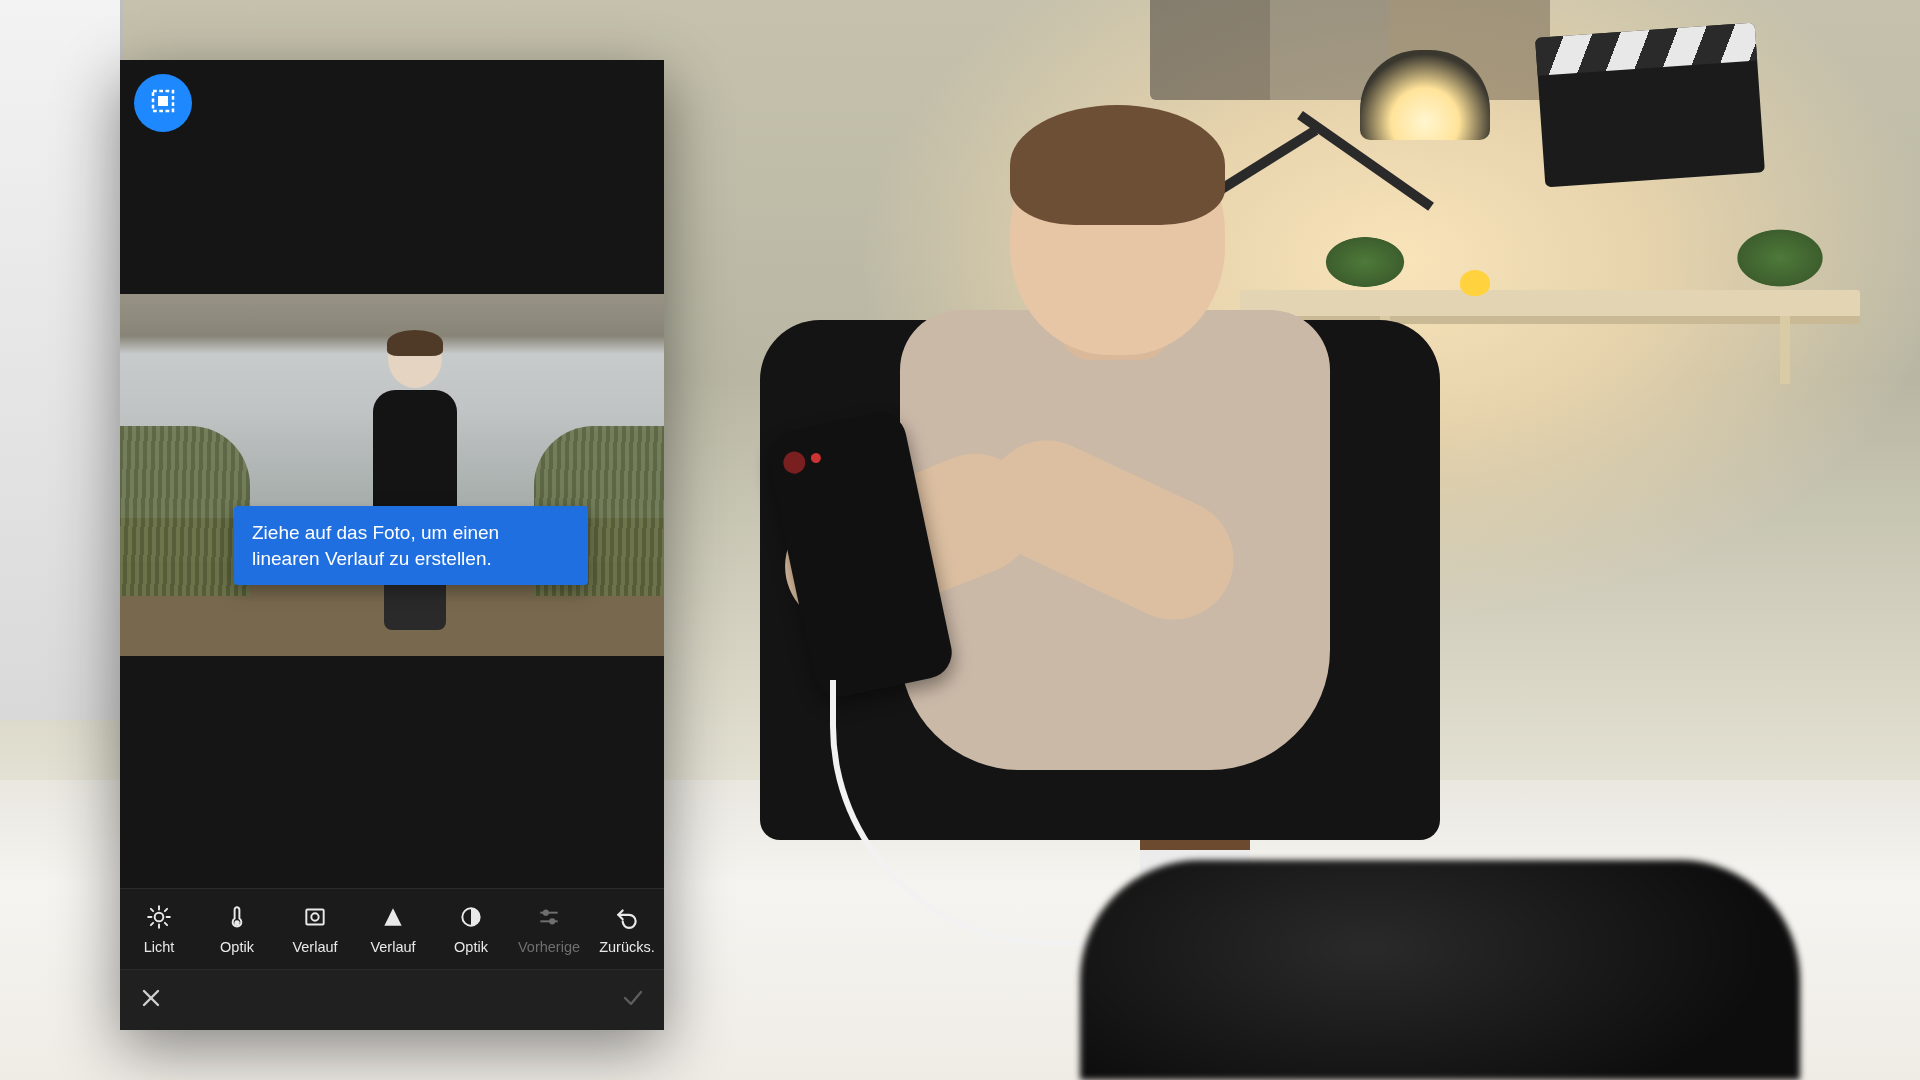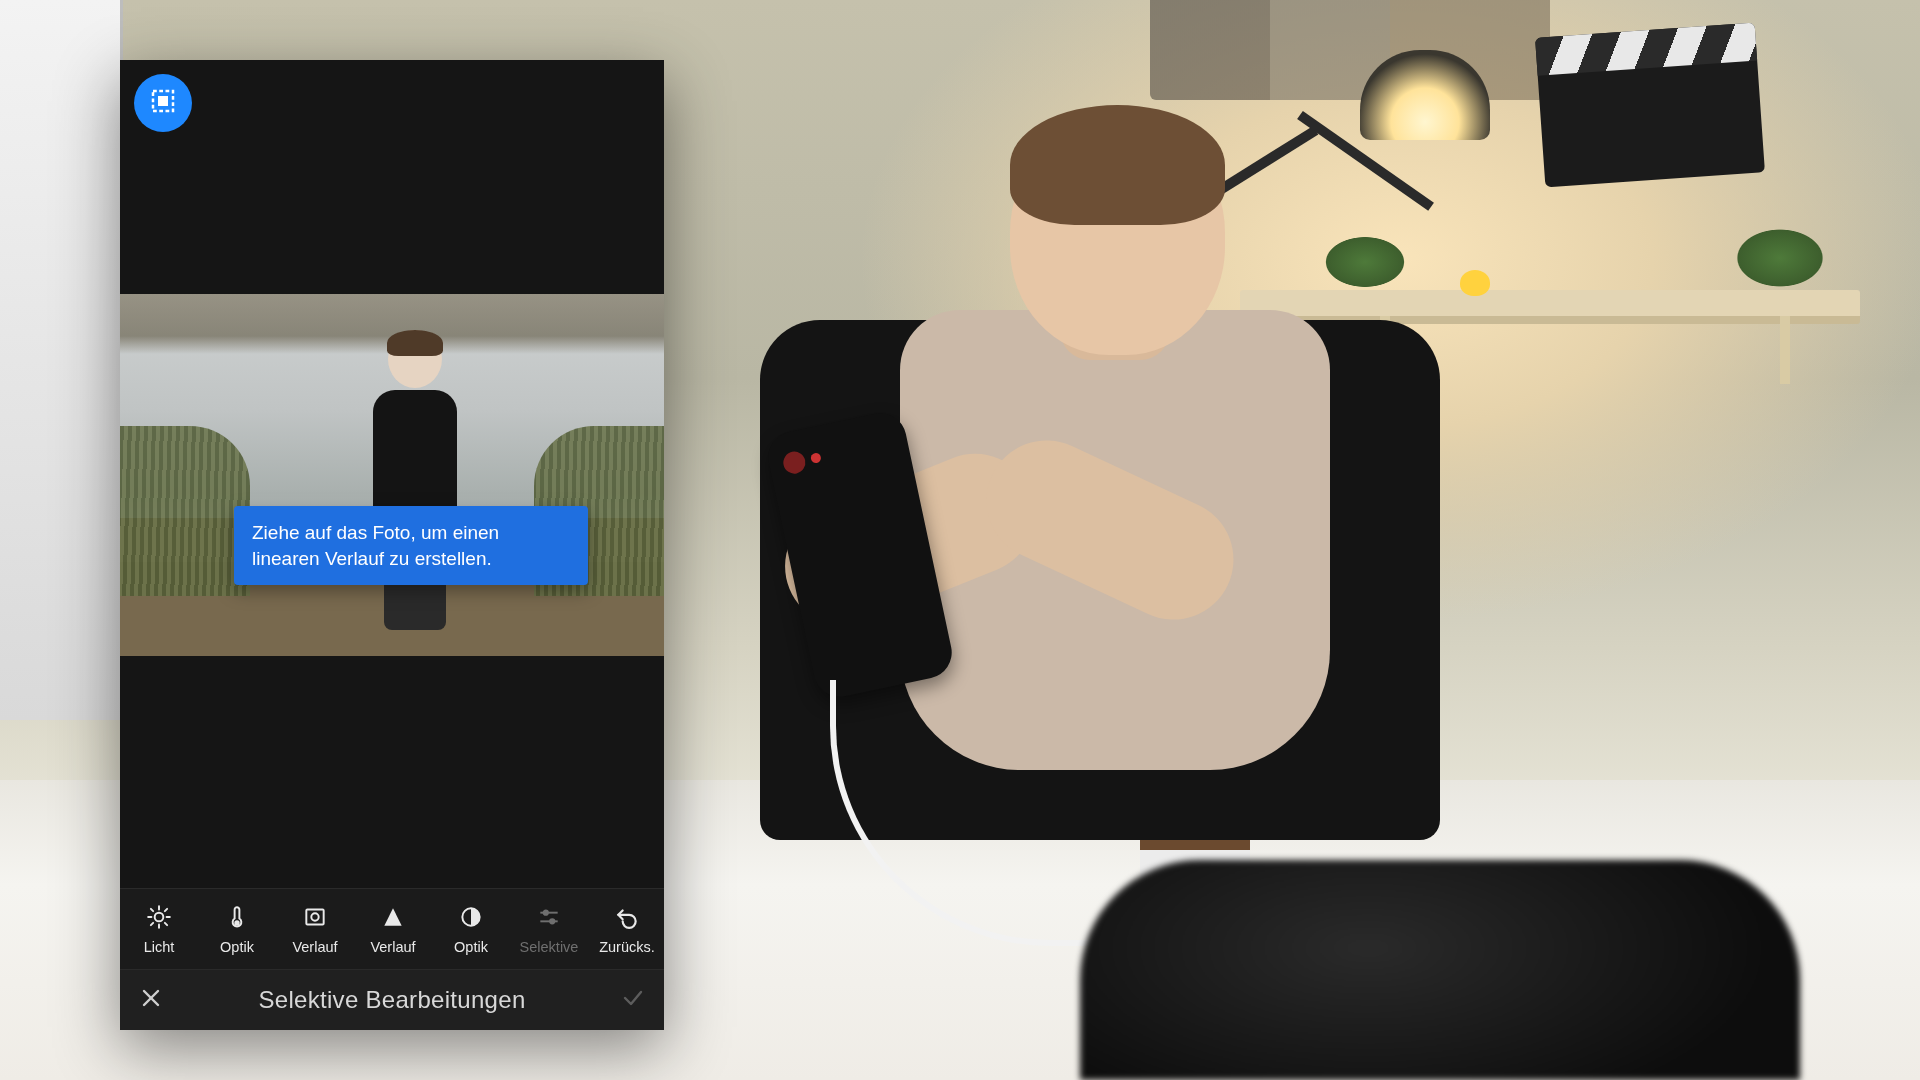--- a/index.html
+++ b/index.html
@@ -187,41 +187,40 @@
     </div>
     <div class="vdiv"></div>
     <div class="tool dim">
       <span>
         <svg viewBox="0 0 24 24" fill="none" stroke="currentColor" stroke-width="1.8">
           <line x1="4" y1="8" x2="20" y2="8"></line>
             <circle cx="9" cy="8" r="2" fill="currentColor"></circle>
           <line x1="4" y1="16" x2="20" y2="16"></line>
             <circle cx="15" cy="16" r="2" fill="currentColor"></circle>
           </svg></span>
-      <span>Selektive</span>
+      <span>Vorherige</span>
     </div>
     <div class="tool">
       <span>
         <svg viewBox="0 0 24 24" fill="none" stroke="currentColor" stroke-width="2" stroke-linecap="round">
           <path d="M4 10h10a6 6 0 1 1-6 6"></path>
             <polyline points="8 6 4 10 8 14"></polyline>
           </svg></span>
       <span>Zurücks.</span>
     </div>
   </div>
 
   <div class="bottombar">
     <div class="iconbtn">
       <span>
         <svg viewBox="0 0 24 24" stroke="currentColor" stroke-width="2.4" stroke-linecap="round">
           <line x1="5" y1="5" x2="19" y2="19"></line>
             <line x1="19" y1="5" x2="5" y2="19"></line>
           </svg></span>
     </div>
-    <div class="title">Selektive Bearbeitungen</div>
     <div class="iconbtn dim">
       <span>
         <svg viewBox="0 0 24 24" fill="none" stroke="currentColor" stroke-width="2.4" stroke-linecap="round" stroke-linejoin="round">
           <polyline points="4 12 10 18 20 6"></polyline>
           </svg></span>
     </div>
   </div>
 </div>
 
 </body></html>

